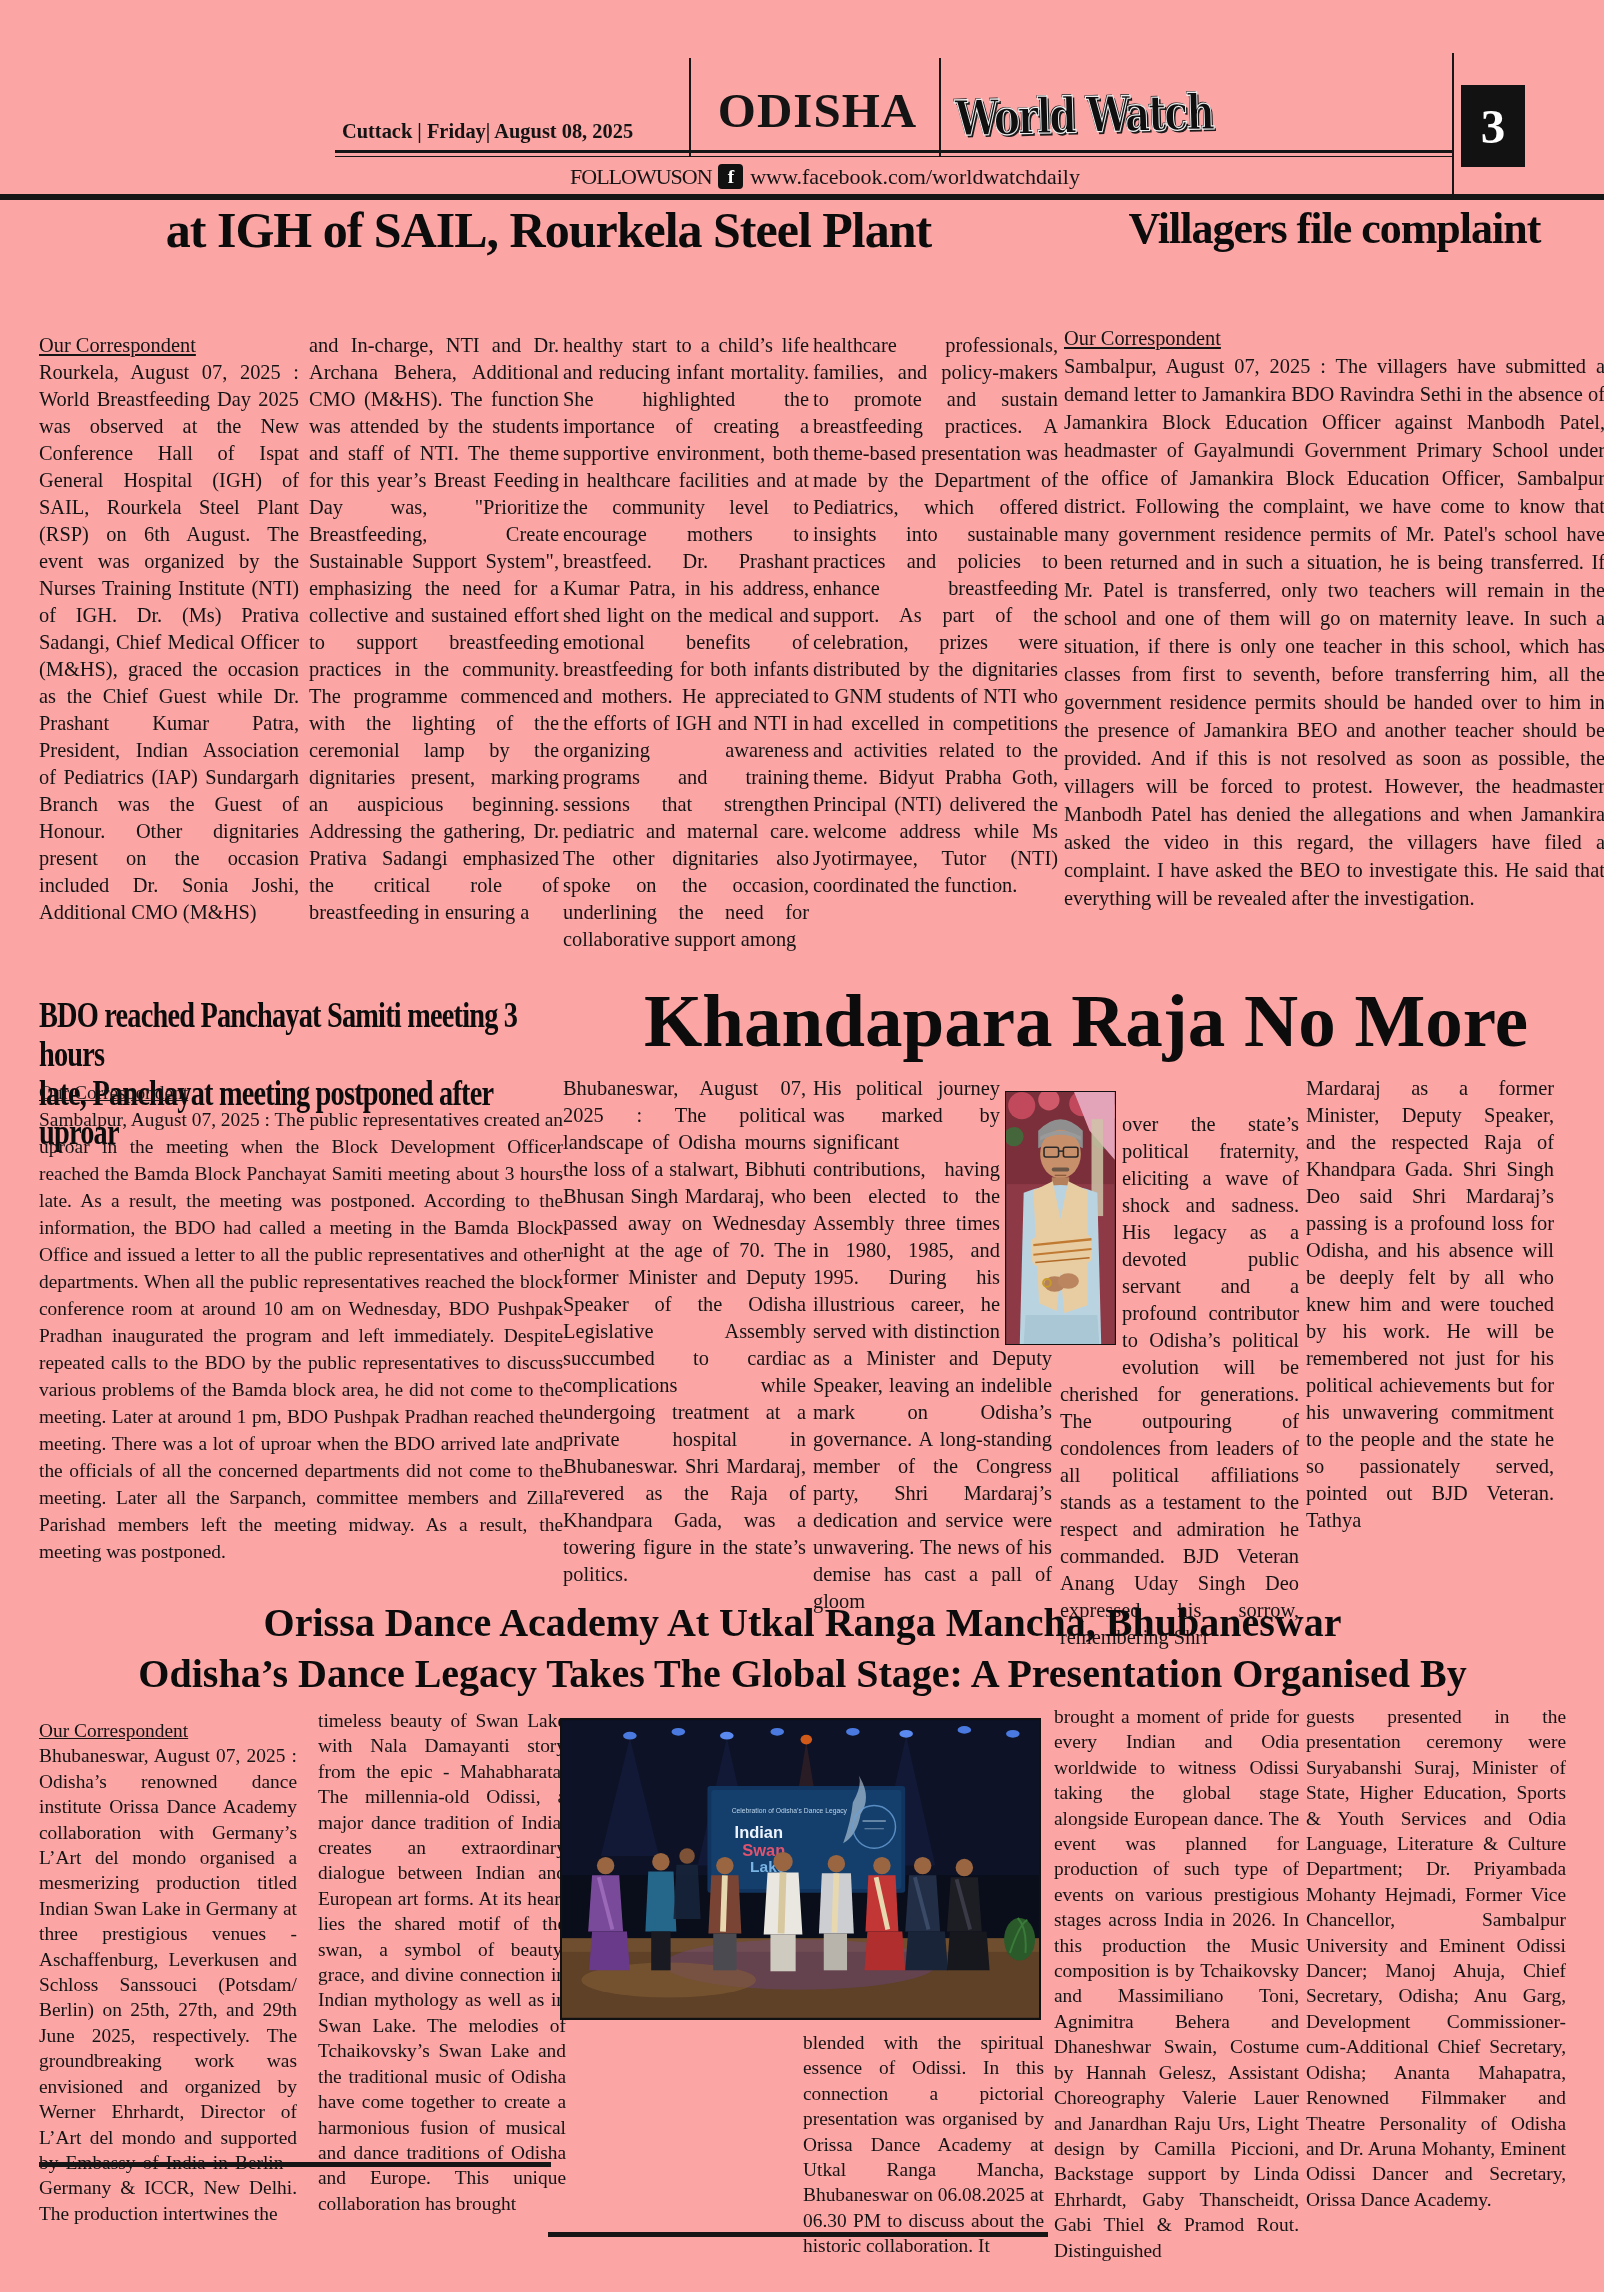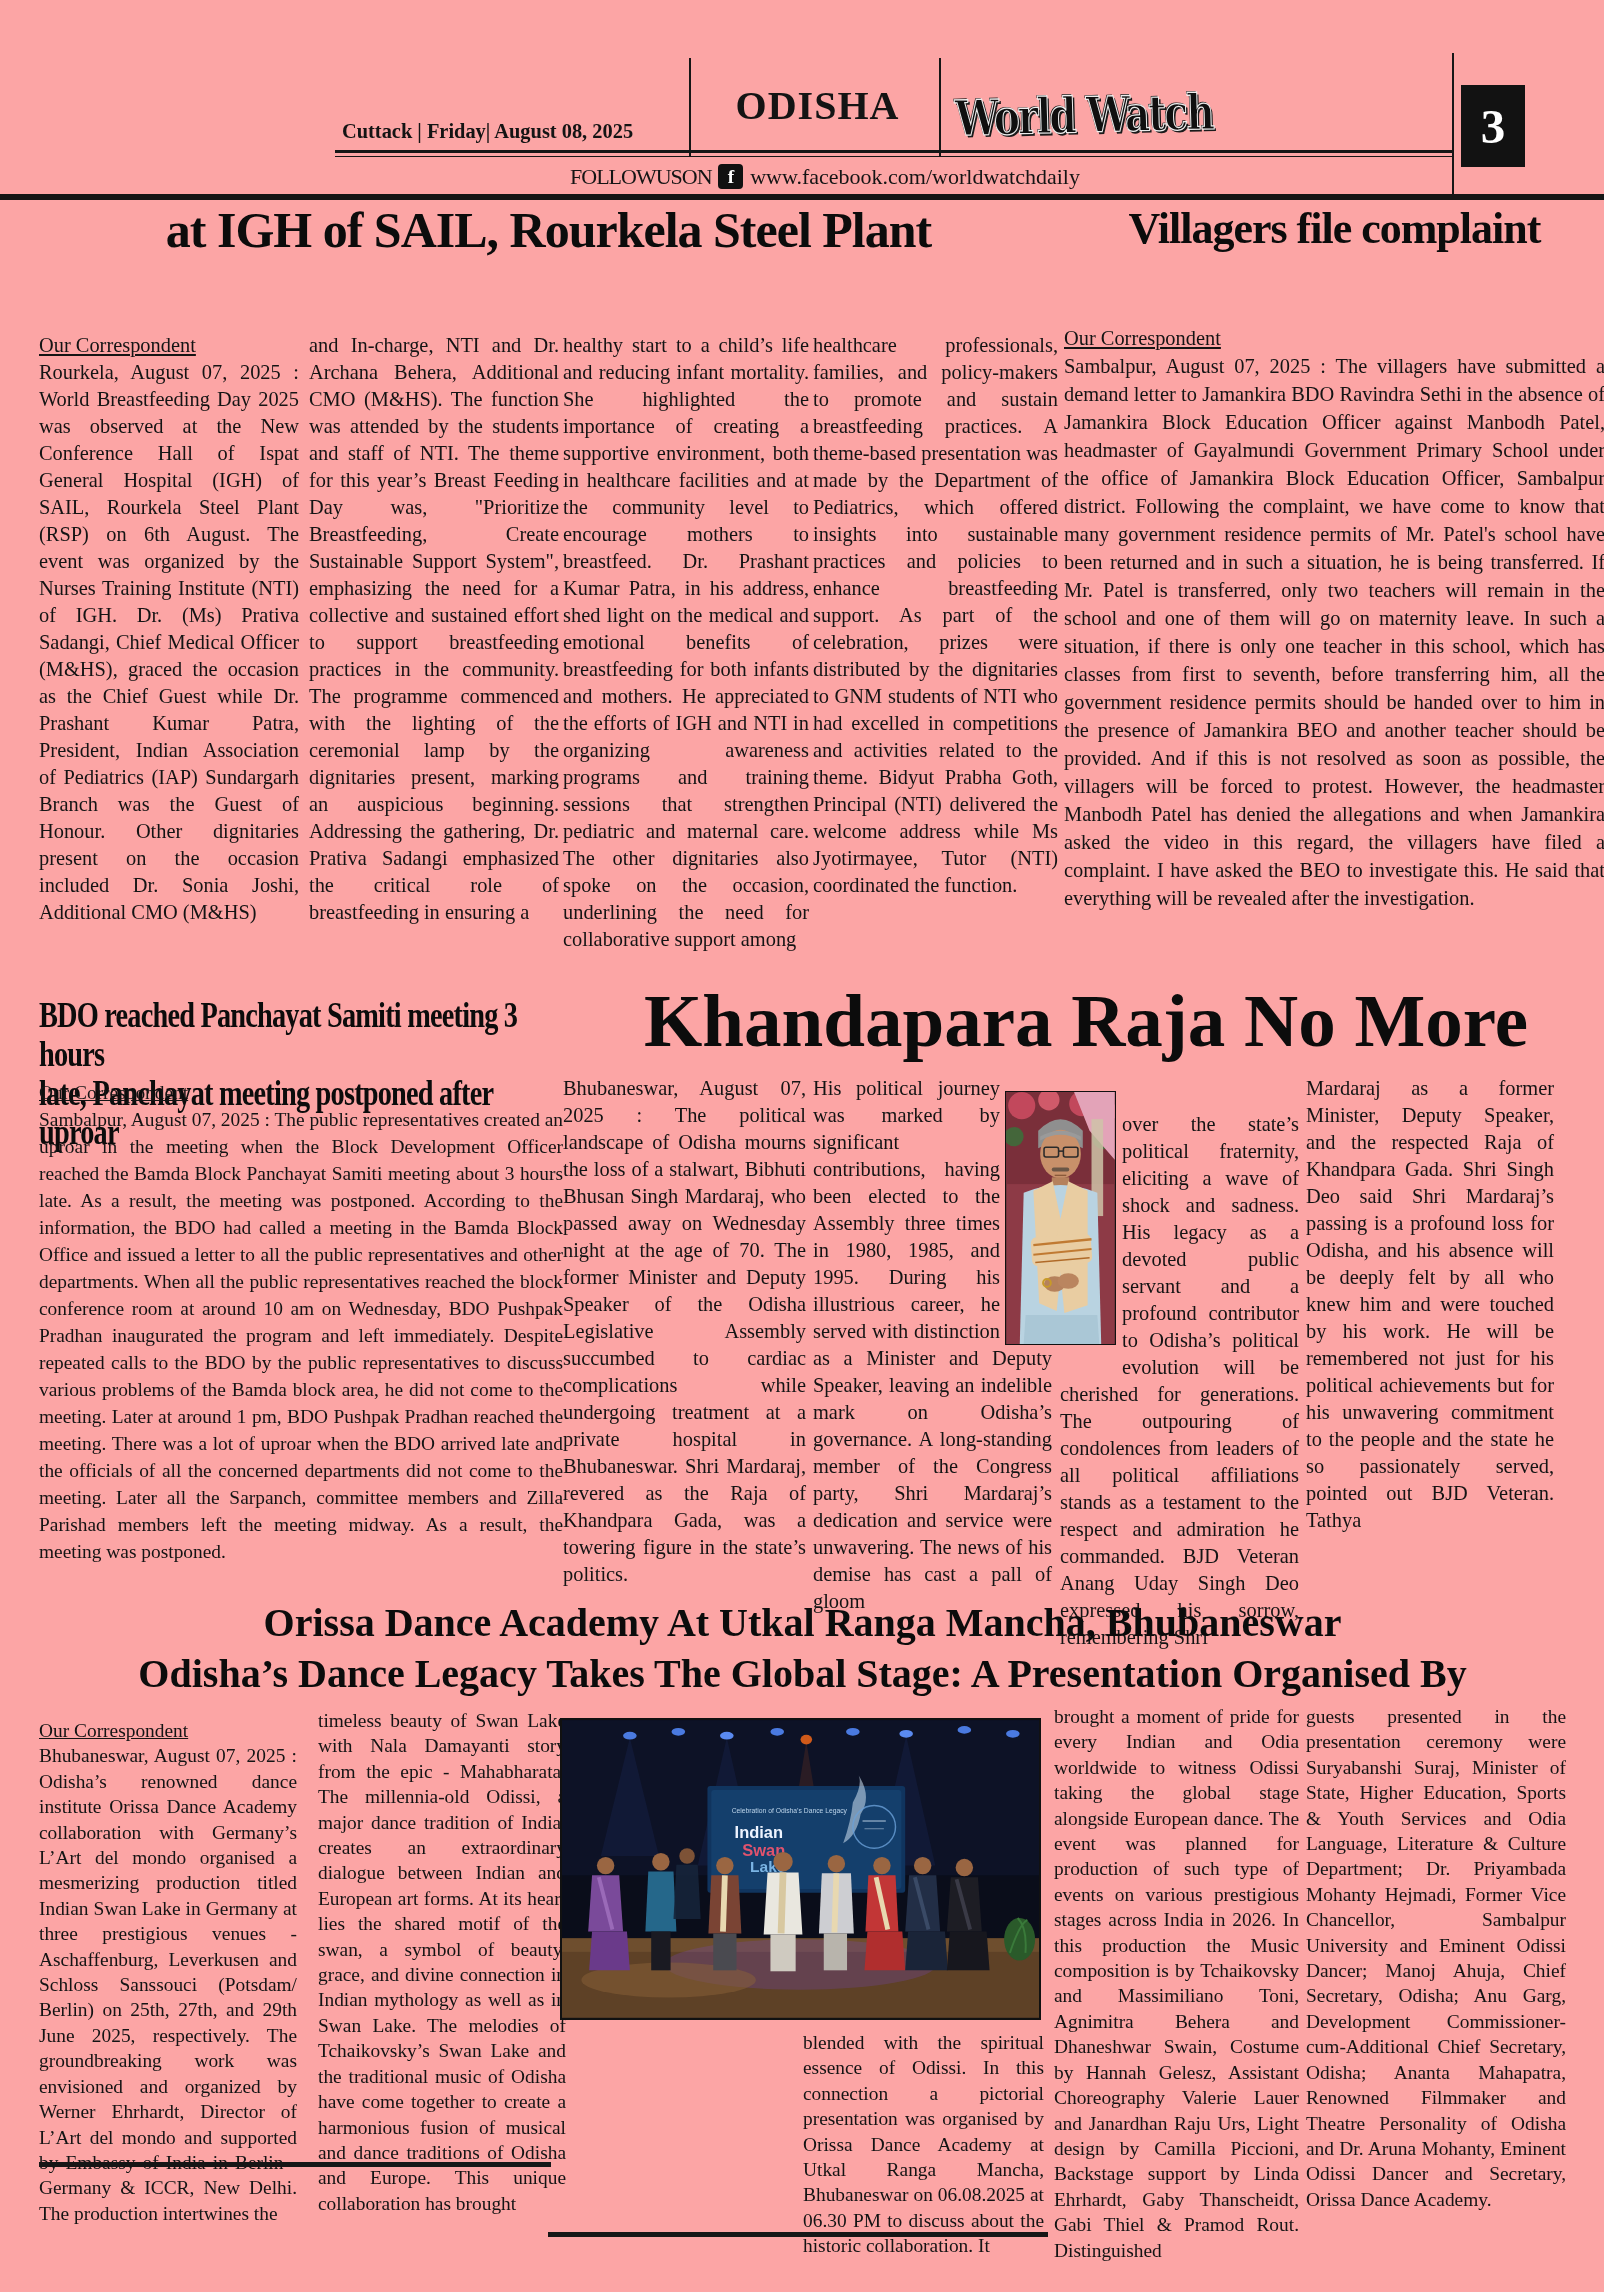--- a/index.html
+++ b/index.html
@@ -2,21 +2,21 @@
 <html><head>
 <meta charset="utf-8">
 <style>
   html,body{margin:0;padding:0;background:#9a9a9a;}
   .page{position:relative;width:1605px;height:2293px;margin:0 auto;background:#fca5a5;
         font-family:"Liberation Serif",serif;color:#141414;overflow:hidden;}
   .abs{position:absolute;}
   .rule{position:absolute;background:#161616;}
   .vrule{position:absolute;background:#161616;width:1.9px;}
   .dateline{font-weight:bold;font-size:20.4px;white-space:nowrap;}
-  .edition{font-weight:bold;font-size:40px;letter-spacing:1px;text-align:center;}
+  .edition{font-weight:bold;font-size:49px;letter-spacing:1px;text-align:center;}
   .masthead{font-family:"DejaVu Serif",serif;font-weight:bold;font-size:39px;letter-spacing:-1.9px;
             color:#101010;transform:rotate(-1.5deg) scaleY(1.25);transform-origin:left center;
             -webkit-text-stroke:1px #ededed;text-shadow:1.9px 1.9px 0 #1a1a1a,-1px -1px 0 #1a1a1a;white-space:nowrap;}
   .pagenum{background:#121212;color:#fff;font-weight:bold;font-size:49px;
            display:flex;align-items:center;justify-content:center;}
   .followrow{display:flex;align-items:center;justify-content:center;gap:6.8px;font-size:22px;}
   .follow-label{letter-spacing:-1px;}
   .fb{width:25px;height:25px;background:#111;color:#fff;border-radius:3.9px;
       display:flex;align-items:center;justify-content:center;font-weight:bold;font-size:19.4px;font-family:"Liberation Serif",serif;}
   .hl{font-weight:bold;color:#0c0c0c;}

